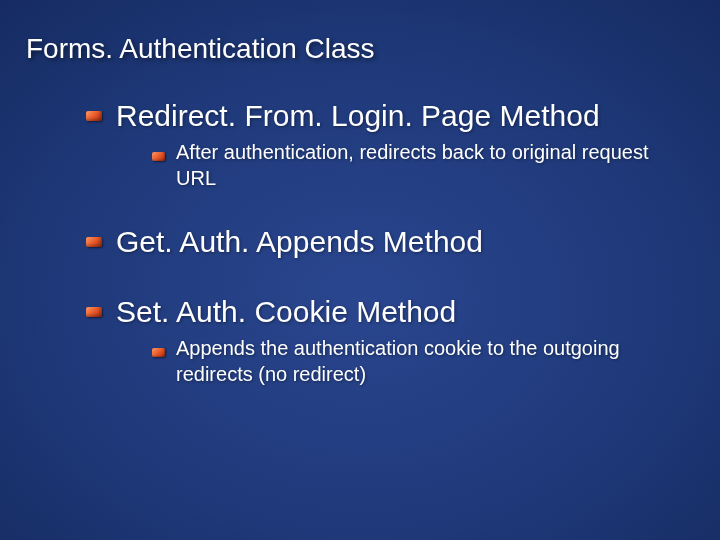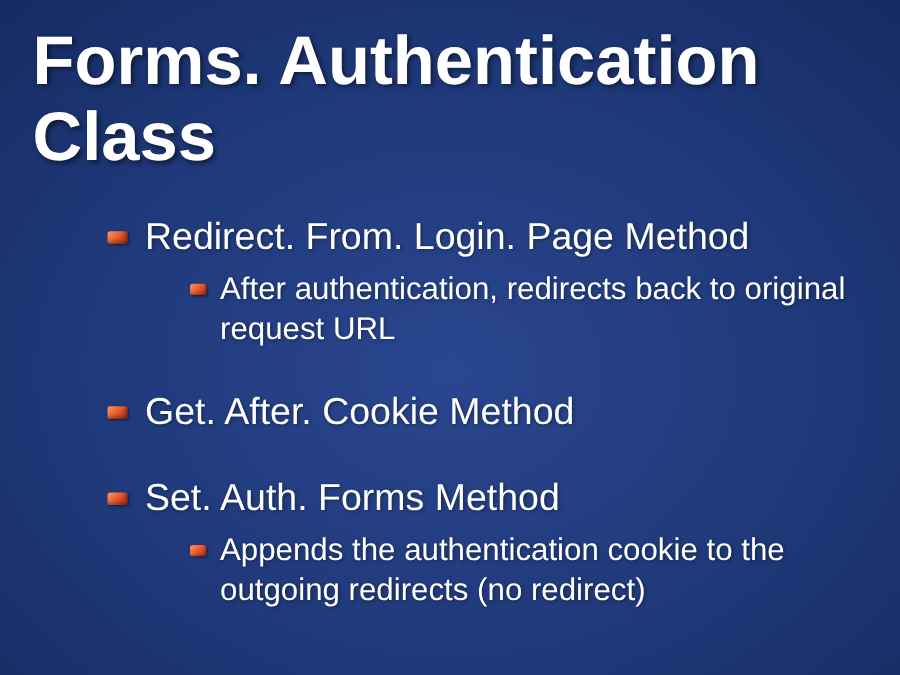--- a/index.html
+++ b/index.html
@@ -19,24 +19,24 @@
     font-family: Arial, Helvetica, sans-serif;
     color: #ffffff;
   }
   .slide {
     padding: 18px 26px 10px 26px;
     box-sizing: border-box;
     width: 100%;
     height: 100%;
   }
   .title {
-    font-size: 55px;
-    font-weight: bold;
+    font-size: 28px;
+    font-weight: normal;
     line-height: 1.1;
-    margin: 0 0 28px 0;
+    margin: 16px 0 28px 0;
     color: #ffffff;
     text-shadow: 2px 2px 4px rgba(0,0,0,0.5);
   }
   .l1 {
     list-style: none;
     padding: 0;
     margin: 0 0 0 60px;
   }
   .l1 > li {
     position: relative;
@@ -53,21 +53,21 @@
   .l2 {
     list-style: none;
     padding: 0;
     margin: 6px 0 14px 36px;
   }
   .l2 > li {
     position: relative;
     padding-left: 24px;
   }
   .l2 > li > .item-text {
-    font-size: 25px;
+    font-size: 20px;
     line-height: 1.28;
     text-shadow: 1px 1px 3px rgba(0,0,0,0.4);
     display: block;
   }
   .bullet-l1 {
     position: absolute;
     left: 0;
     top: 14px;
     width: 16px;
     height: 10px;
@@ -100,26 +100,26 @@
       <ul class="l2">
         <li>
           <span class="bullet-l2"></span>
           <span class="item-text">After authentication, redirects back to original request URL</span>
         </li>
       </ul>
     </li>
 
     <li>
       <span class="bullet-l1"></span>
-      <span class="item-text">Get. After. Cookie Method</span>
+      <span class="item-text">Get. Auth. Appends Method</span>
     </li>
 
     <li>
       <span class="bullet-l1"></span>
-      <span class="item-text">Set. Auth. Forms Method</span>
+      <span class="item-text">Set. Auth. Cookie Method</span>
       <ul class="l2">
         <li>
           <span class="bullet-l2"></span>
           <span class="item-text">Appends the authentication cookie to the outgoing redirects (no redirect)</span>
         </li>
       </ul>
     </li>
 
   </ul>
 </div>

